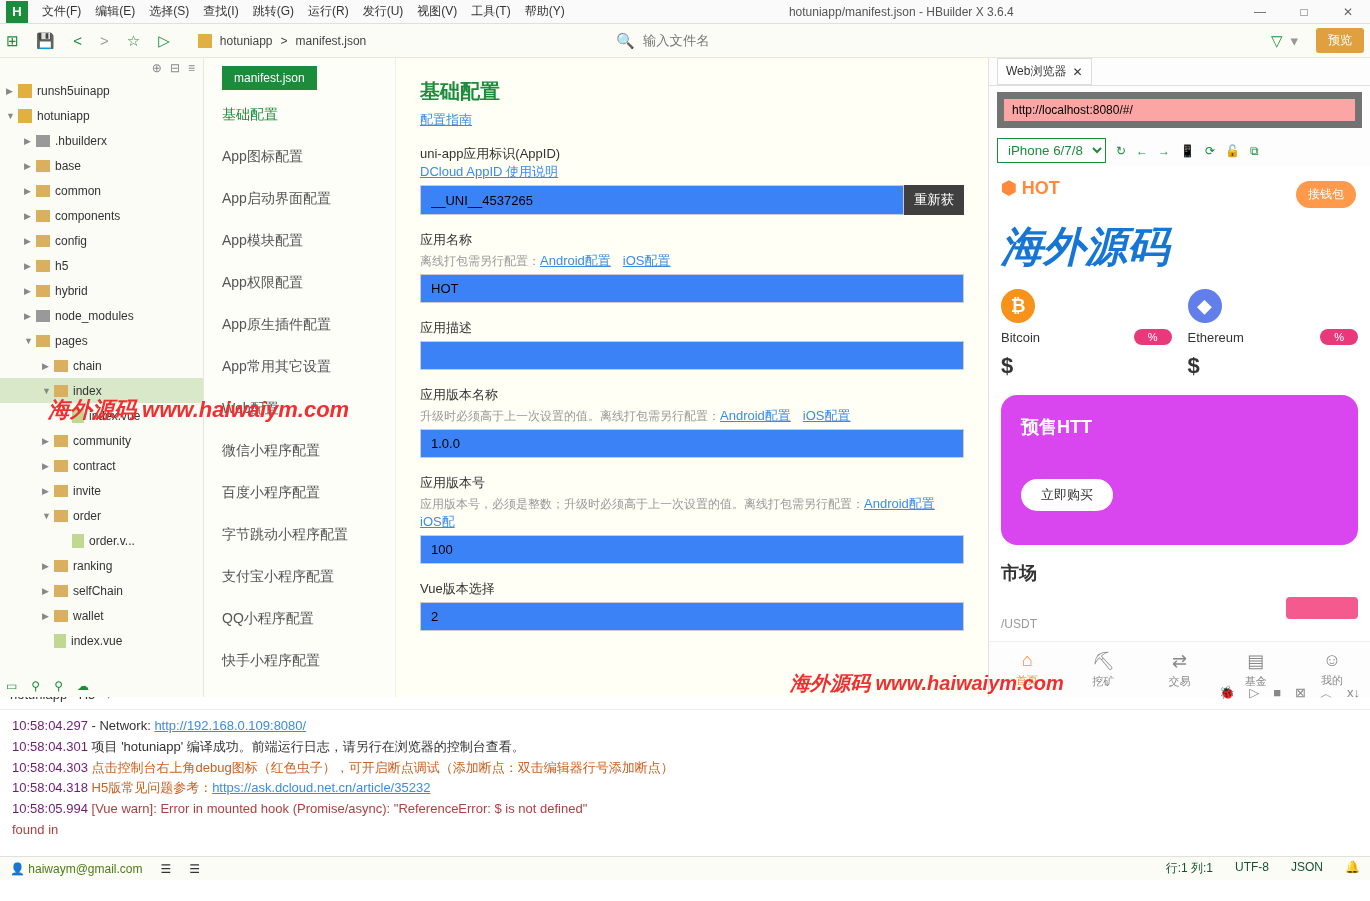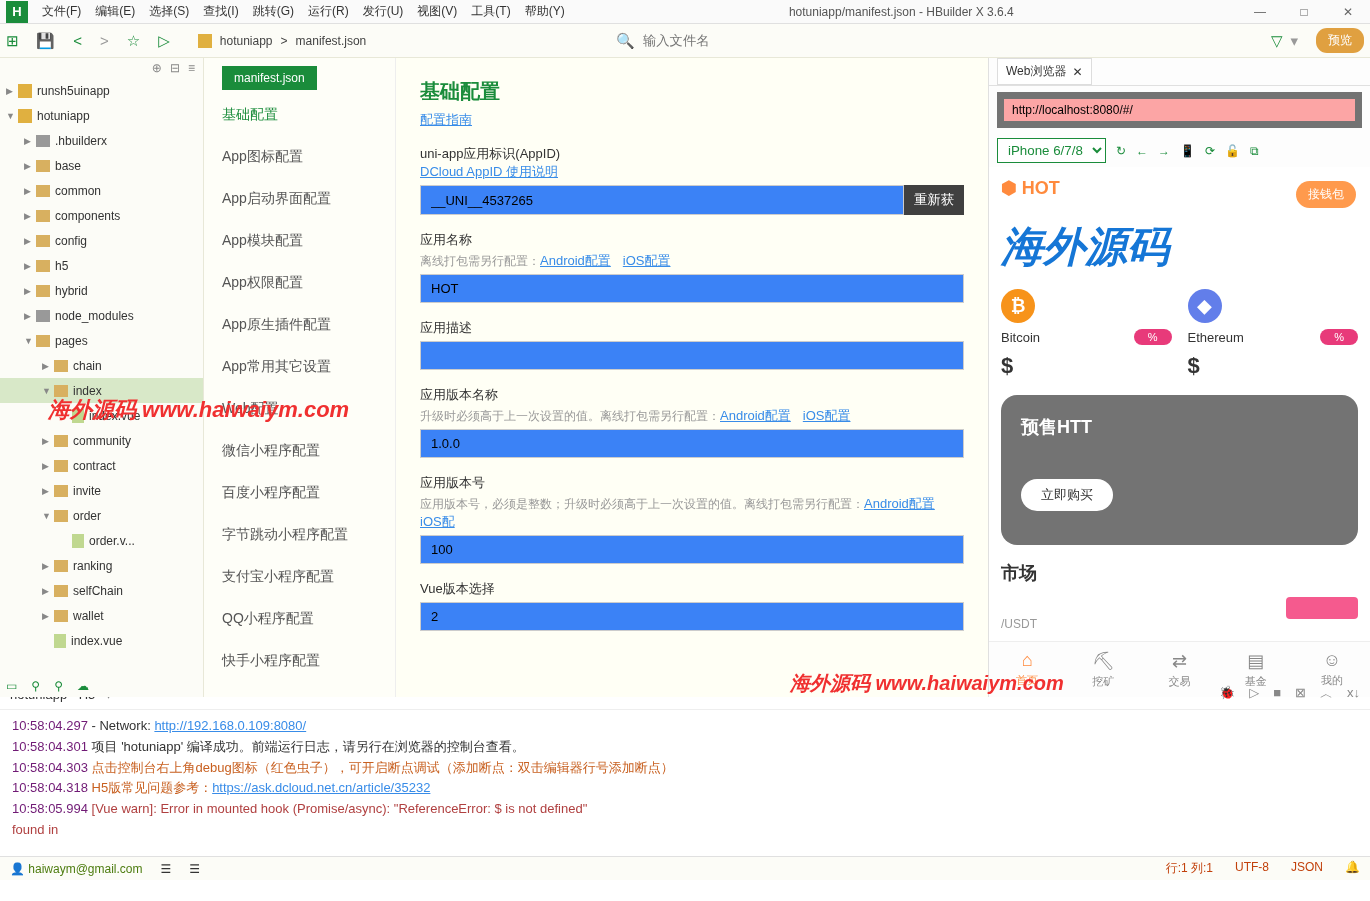--- a/index.html
+++ b/index.html
@@ -10,21 +10,21 @@
 .titlebar .menu span { cursor: pointer; }
 .titlebar .title { flex: 1; text-align: center; color: #555; }
 .titlebar .wincontrols { display: flex; }
 .titlebar .wincontrols div { width: 44px; height: 24px; display: flex; align-items: center; justify-content: center; color: #666; cursor: pointer; }
 .toolbar { height: 34px; background: #fcfcf7; border-bottom: 1px solid #e8e8d8; display: flex; align-items: center; padding: 0 6px; gap: 18px; }
 .toolbar .icn { color: #1a8c3b; font-size: 15px; cursor: pointer; }
 .toolbar .breadcrumb { display: flex; align-items: center; gap: 8px; color: #444; padding-left: 10px; }
 .toolbar .breadcrumb .sq { width: 14px; height: 14px; background: #e0b040; display: inline-block; }
 .toolbar .searchbox { margin-left: auto; display: flex; align-items: center; gap: 8px; }
 .toolbar .searchbox input { border: none; background: transparent; outline: none; width: 200px; }
-.toolbar .preview-btn { background: #e0a040; color: #fff; padding: 4px 12px; border-radius: 11px; cursor: pointer; margin-left: 10px;}
+.toolbar .preview-btn { background: #e0a040; color: #fff; padding: 4px 12px; border-radius: 3px; cursor: pointer; margin-left: 10px;}
 .main { display: grid; grid-template-columns: 204px 1fr 382px; height: 620px; }
 .sidebar { background: #fcfcf7; border-right: 1px solid #e8e8d8; overflow: hidden; position: relative; }
 .sidebar .topicons { display: flex; justify-content: flex-end; gap: 8px; padding: 3px 8px; color: #888; }
 .tree { font-size: 12px; }
 .tree .row { display: flex; align-items: center; height: 25px; padding-left: 6px; cursor: pointer; white-space: nowrap; }
 .tree .row.selected { background: #d8e8c8; }
 .tree .caret { width: 12px; color: #888; font-size: 9px; }
 .tree .sq { width: 14px; height: 14px; background: #e0b040; margin-right: 5px; }
 .tree .fd { width: 14px; height: 12px; background: #d8b060; margin-right: 5px; }
 .tree .fdg { width: 14px; height: 12px; background: #999; margin-right: 5px; }
@@ -54,41 +54,41 @@
 .phone { flex: 1; overflow-y: auto; background: #fff; padding: 10px 12px; position: relative;}
 .phone .wallet-btn { position: absolute; right: 14px; top: 14px; background: #ff9a4d; color: #fff; padding: 5px 12px; border-radius: 14px; font-size: 12px;}
 .phone .brand { font-size: 42px; color: #1576d6; font-weight: bold; font-style: italic; margin: 20px 0 14px;}
 .phone .hotbadge{ color:#ff8a3d; font-weight:bold; font-size:18px;}
 .coins { display: flex; gap: 16px; margin-top: 10px;}
 .coin { flex: 1; }
 .coin .ic { width: 34px; height: 34px; border-radius: 50%; display: flex; align-items: center; justify-content: center; color: #fff; font-weight: bold; font-size: 18px; margin-bottom: 6px;}
 .coin .name-pct { display: flex; align-items: center; justify-content: space-between; font-size: 13px;}
 .pct { background: #e83a7a; color: #fff; padding: 2px 14px; border-radius: 10px; font-size: 11px;}
 .coin .price { font-size: 22px; font-weight: bold; margin-top: 8px;}
-.promo { background: #737373; border-radius: 16px; padding: 20px; margin-top: 16px; position: relative; height: 150px;}
+.promo { background: #d946ef; border-radius: 16px; padding: 20px; margin-top: 16px; position: relative; height: 150px;}
 .promo .t { color: #fff; font-size: 18px; font-weight: bold;}
 .promo .b { background: #fff; padding: 7px 20px; border-radius: 18px; display: inline-block; margin-top: 40px; font-size: 13px;}
 .market-title { font-size: 18px; font-weight: bold; margin-top: 16px;}
 .usdt-tag { color: #999; font-size: 12px; margin-top: 32px; }
 .pink-btn { background: #f55a8e; width: 72px; height: 22px; border-radius: 4px; float: right;}
 .bottomnav { border-top: 1px solid #eee; display: flex; padding: 8px 0;}
 .bottomnav .bitem { flex: 1; text-align: center; color: #888; font-size: 11px;}
 .bottomnav .bitem.active { color: #ff8a3d;}
 .bottomnav .bicn { font-size: 18px; display: block; margin-bottom: 2px;}
 .console { height: 178px; border-top: 1px solid #ddd; background: #fff; display: flex; flex-direction: column;}
 .console .chead { padding: 6px 10px; display:flex; align-items:center; gap: 10px; font-size: 13px; border-bottom: 1px solid #eee;}
 .console .chead .ricns { margin-left: auto; display: flex; gap: 14px; color: #888;}
 .console .lines { flex:1; overflow-y: auto; padding: 6px 12px; font-family: Consolas, monospace; font-size: 13px; line-height: 1.6;}
 .console .ts { color: #701a75;}
 .console .lk { color: #388ce8; text-decoration: underline;}
 .console .org { color: #c86020;}
 .console .warn { color: #b04040;}
 .statusbar { height: 24px; background: #fcfcf7; border-top: 1px solid #e0e0e0; display: flex; align-items: center; padding: 0 10px; gap: 18px; font-size: 12px;}
 .statusbar .user { color: #4d7c0f;}
-.statusbar .right { margin-left: auto; display: flex; gap: 22px; color: #c2410c;}
+.statusbar .right { margin-left: auto; display: flex; gap: 22px; color: #14532d;}
 .watermark1 { position: absolute; left: 48px; top: 395px; color: #f03030; font-size: 22px; font-weight: bold; z-index: 100; pointer-events: none; font-style: italic;}
 .watermark2 { position: absolute; left: 790px; top: 670px; color: #f03030; font-size: 20px; font-weight: bold; z-index: 100; pointer-events: none; font-style: italic;}
 .sidebar-bottom{ position:absolute; bottom:4px; left:6px; display:flex; gap:14px; color:#1a8c3b;}
 </style>
 </head>
 <body>
 
 <div class="titlebar">
   <div class="logo">H</div>
   <div class="menu" id="menuBar">

